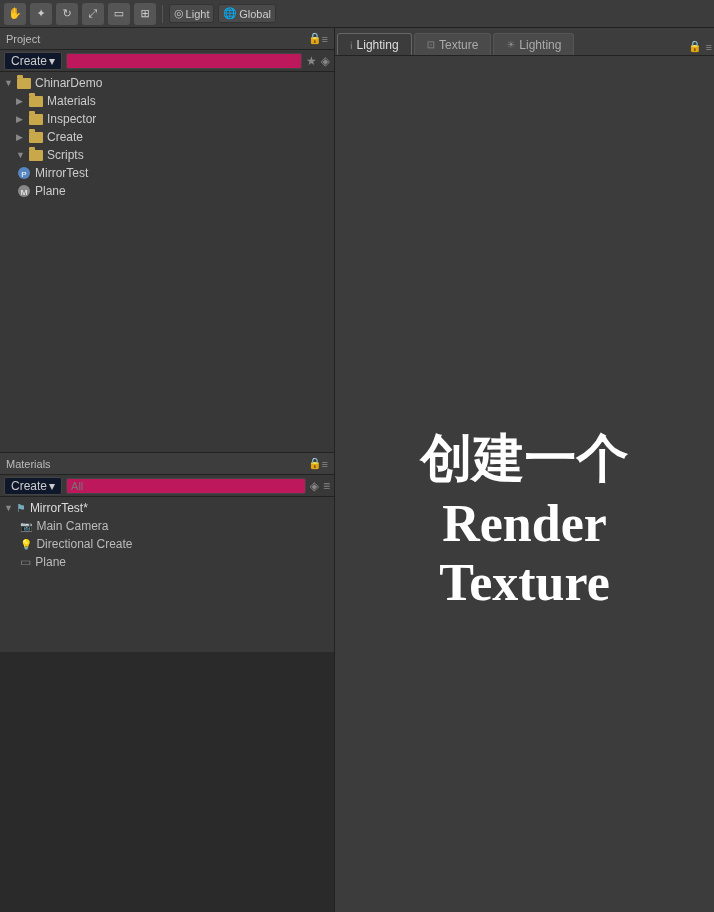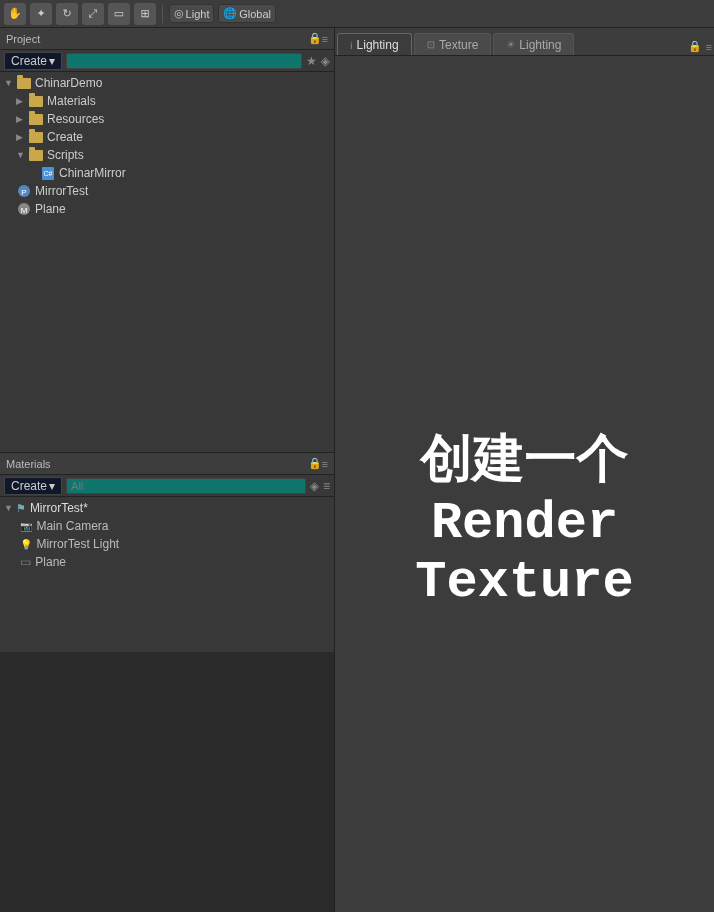--- a/index.html
+++ b/index.html
@@ -122,21 +122,21 @@
       padding: 1px 6px;
       cursor: pointer;
       border-radius: 2px;
       display: flex;
       align-items: center;
       gap: 2px;
     }
     .search-box {
       flex: 1;
       height: 16px;
-      background: #0f766e;
+      background: #be185d;
       border: 1px solid #444;
       border-radius: 2px;
       padding: 0 4px;
       color: #ccc;
       font-size: 11px;
     }
     .project-content {
       flex: 1;
       overflow-y: auto;
       padding: 2px 0;
@@ -321,21 +321,21 @@
       padding-bottom: 300px;
     }
 
     
     .big-text {
       font-size: 52px;
       font-weight: bold;
       color: white;
       text-align: center;
       padding: 0 20px;
-      font-family: Liberation Mono, monospace;
+      font-family: Liberation Serif, serif;
     }
 
     .left-bottom {
       height: 260px;
       background: #2a2a2a;
     }
 
     
     .icon-lock { color: #888; font-size: 11px; }
     .icon-menu { color: #888; font-size: 11px; }
@@ -399,21 +399,21 @@
           </div>
           <span class="tree-label">Materials</span>
         </div>
 
         <div class="tree-item">
           <div class="tree-indent"></div>
           <span class="tree-arrow">▶</span>
           <div class="tree-icon">
             <div class="folder-icon"></div>
           </div>
-          <span class="tree-label">Resources</span>
+          <span class="tree-label">Inspector</span>
         </div>
 
         <div class="tree-item">
           <div class="tree-indent"></div>
           <span class="tree-arrow">▶</span>
           <div class="tree-icon">
             <div class="folder-icon"></div>
           </div>
           <span class="tree-label">Create</span>
         </div>
@@ -422,29 +422,20 @@
           <div class="tree-indent"></div>
           <span class="tree-arrow">▼</span>
           <div class="tree-icon">
             <div class="folder-icon"></div>
           </div>
           <span class="tree-label">Scripts</span>
         </div>
 
 
 
-        <div class="tree-item">
-          <div class="tree-indent"></div>
-          <div class="tree-indent"></div>
-          <span class="tree-arrow"> </span>
-          <div class="tree-icon">
-            <div class="script-icon">C#</div>
-          </div>
-          <span class="tree-label">ChinarMirror</span>
-        </div>
 
 
         <div class="tree-item">
           <span class="tree-arrow"> </span>
           <div class="tree-icon">
             <svg width="14" height="14" viewBox="0 0 14 14">
               <circle cx="7" cy="7" r="6" fill="#5a8fd0" opacity="0.9"></circle>
               <text x="7" y="11" text-anchor="middle" font-size="8" fill="white">P</text>
             </svg>
           </div>
@@ -489,21 +480,21 @@
           <span>MirrorTest*</span>
         </div>
 
         <div class="hierarchy-item child">
           <span class="camera-icon">📷</span>
           <span>Main Camera</span>
         </div>
 
         <div class="hierarchy-item child">
           <span class="light-icon">💡</span>
-          <span>MirrorTest Light</span>
+          <span>Directional Create</span>
         </div>
 
         <div class="hierarchy-item child">
           <span style="margin-right:4px;color:#888;">▭</span>
           <span>Plane</span>
         </div>
 
       </div>
     </div>
 

